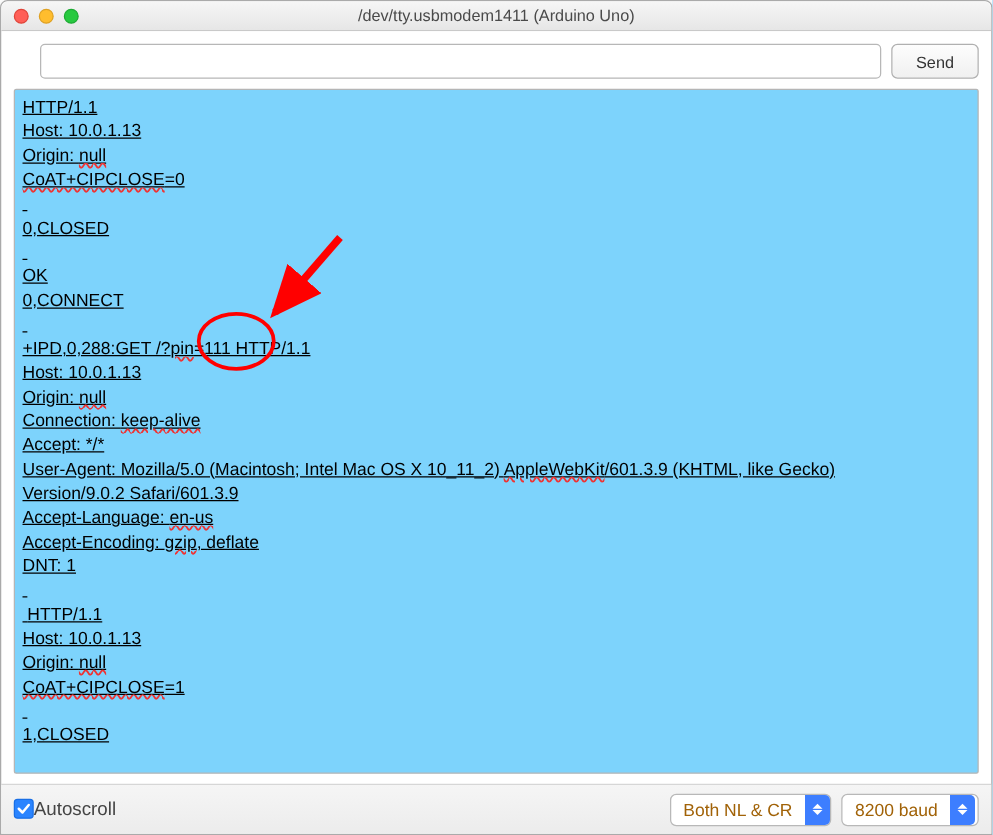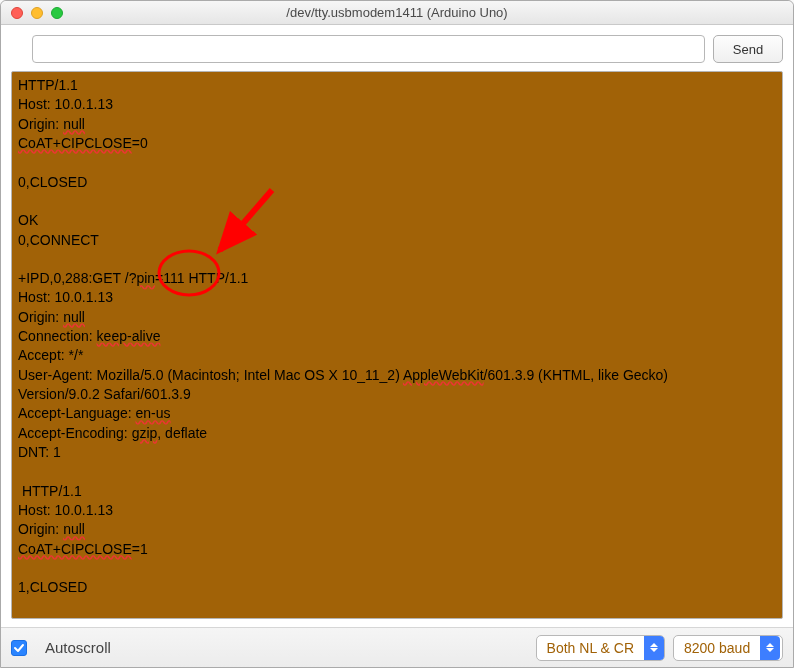--- a/index.html
+++ b/index.html
@@ -76,24 +76,25 @@
     font-size: 13px;
     color: #333;
     cursor: pointer;
   }
 
   
   .output-wrap {
     flex: 1;
     margin: 0 10px 8px 10px;
     border: 1px solid #b5b5b5;
-    background: #a16207;
+    background: #7dd3fc;
     overflow: hidden;
     position: relative;
     border-radius: 2px;
+    text-decoration: underline;
   }
   .output {
     font-family: "Helvetica Neue", Helvetica, Arial, sans-serif;
     font-size: 14px;
     line-height: 1.38;
     white-space: pre-wrap;
     padding: 4px 6px;
     color: #000;
     height: 100%;
     overflow: hidden;
@@ -119,22 +120,21 @@
     height: 40px;
     border-top: 1px solid #d6d6d6;
     background: linear-gradient(to bottom, #f5f5f5, #ececec);
     display: flex;
     align-items: center;
     padding: 0 10px;
     gap: 8px;
   }
   .checkwrap {
     display: flex;
-    align-items: center;
-    gap: 18px;
+    gap: 0;
     font-size: 15px;
     color: #444;
   }
   .mac-check {
     width: 16px; height: 16px;
     border-radius: 3px;
     background: #2a84ff;
     border: 1px solid #196fe6;
     display: inline-flex;
     align-items: center;

